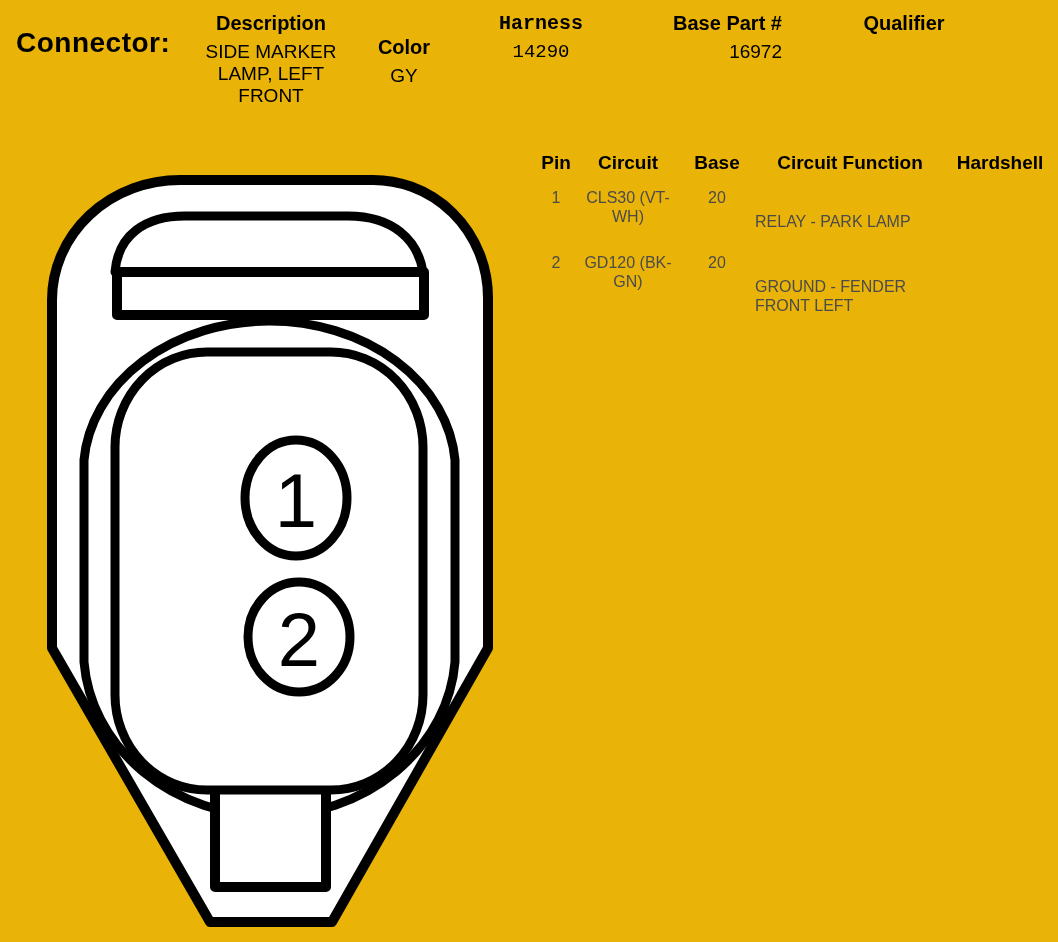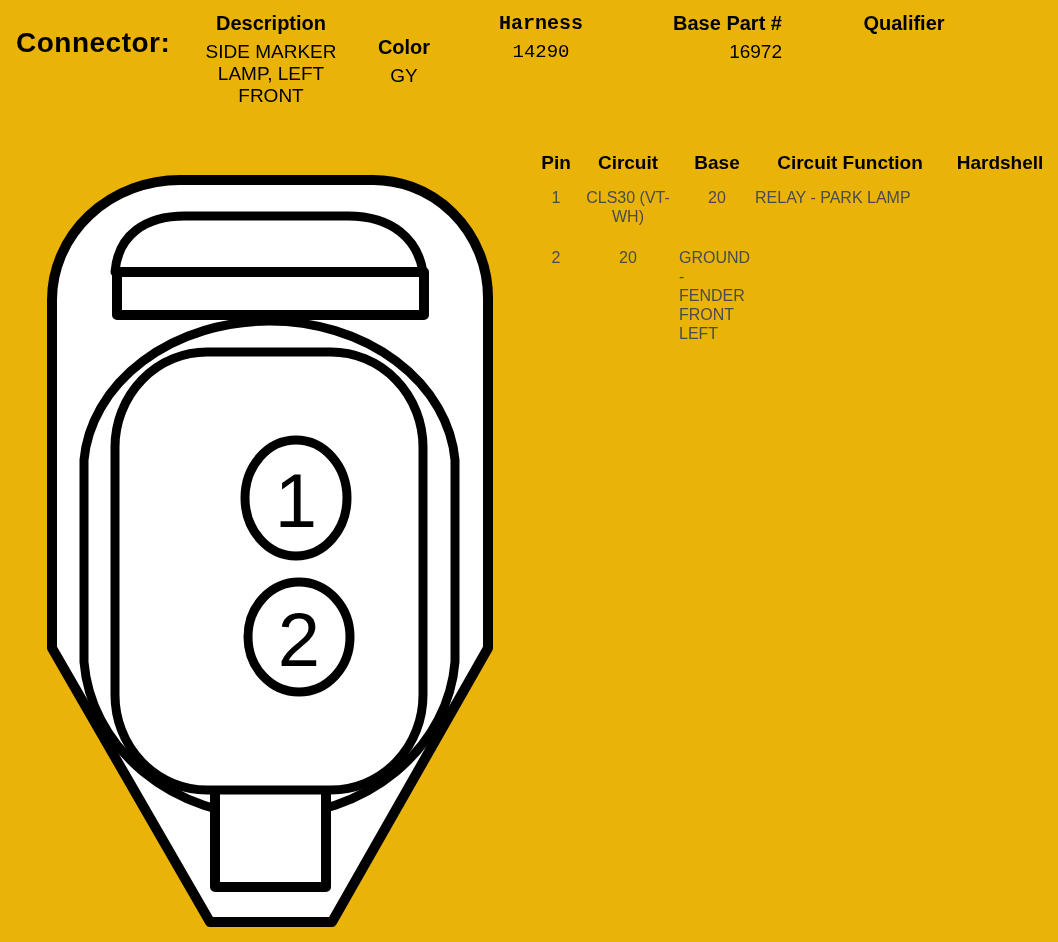--- a/index.html
+++ b/index.html
@@ -36,21 +36,21 @@
     row-gap: 8px;
   }
   .pt-head {
     font-size: 19px; font-weight: bold; line-height: 24px;
     text-align: center; padding-bottom: 5px; color: #000000;
   }
   .pt-cell {
     font-size: 16px; line-height: 19px; color: #4b4b4b;
     text-align: center; padding-bottom: 14px;
   }
-  .pt-cell.fn { text-align: left; padding-right: 28px; }
+  .pt-cell.fn { text-align: left; padding-right: 28px; margin-top: 24px; }
 
   
   .diagram-svg { position: absolute; left: 0; top: 0; }
 </style>
 </head>
 <body>
 
 <div class="page">
 
   <div class="connector-title">
@@ -89,20 +89,21 @@
     <div class="pt-head">Circuit Function</div>
     <div class="pt-head">Hardshell</div>
 
     <div class="pt-cell">1</div>
     <div class="pt-cell">CLS30 (VT-WH)</div>
     <div class="pt-cell">20</div>
     <div class="pt-cell fn">RELAY - PARK LAMP</div>
     <div class="pt-cell"></div>
 
     <div class="pt-cell">2</div>
+    <div class="pt-cell">GD120 (BK-GN)</div>
     <div class="pt-cell">20</div>
     <div class="pt-cell fn">GROUND - FENDER FRONT LEFT</div>
     <div class="pt-cell"></div>
   </div>
 
   <svg class="diagram-svg" width="1058" height="942" viewBox="0 0 1058 942" fill="none" stroke="#000000" stroke-linejoin="round" stroke-linecap="butt">
 
     <path d="M 180,180 L 368,180 A 115,118 0 0 1 488,298 L 488,648 L 332,922 L 210,922 L 52,648 L 52,300 A 128,120 0 0 1 180,180 Z" fill="#ffffff" stroke-width="10"></path>
 
     <path d="M 84,460 A 186,150 0 0 1 455,460 L 455,662 A 186,166 0 0 1 84,662 Z" fill="#ffffff" stroke-width="9"></path>

